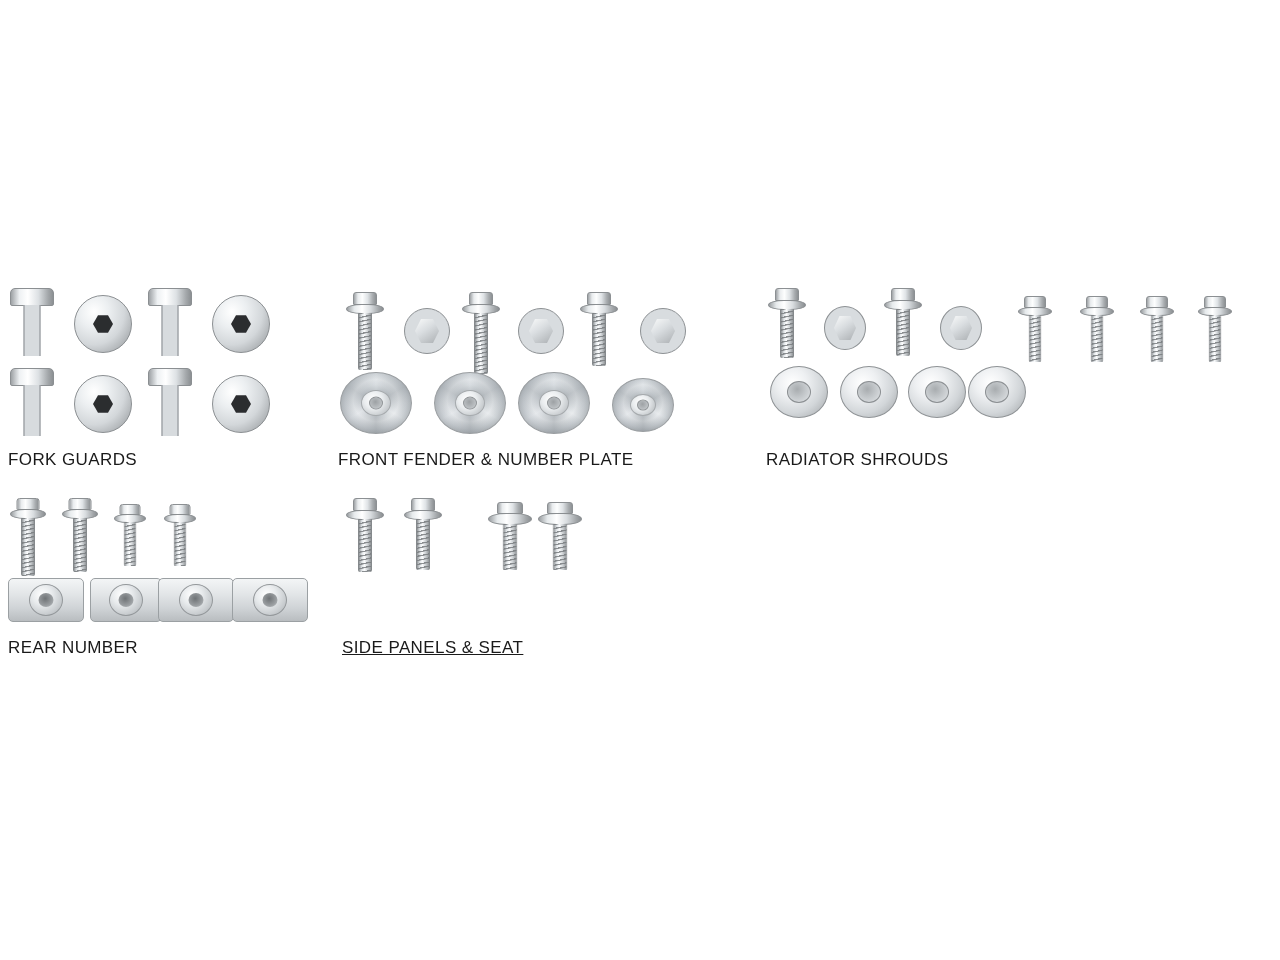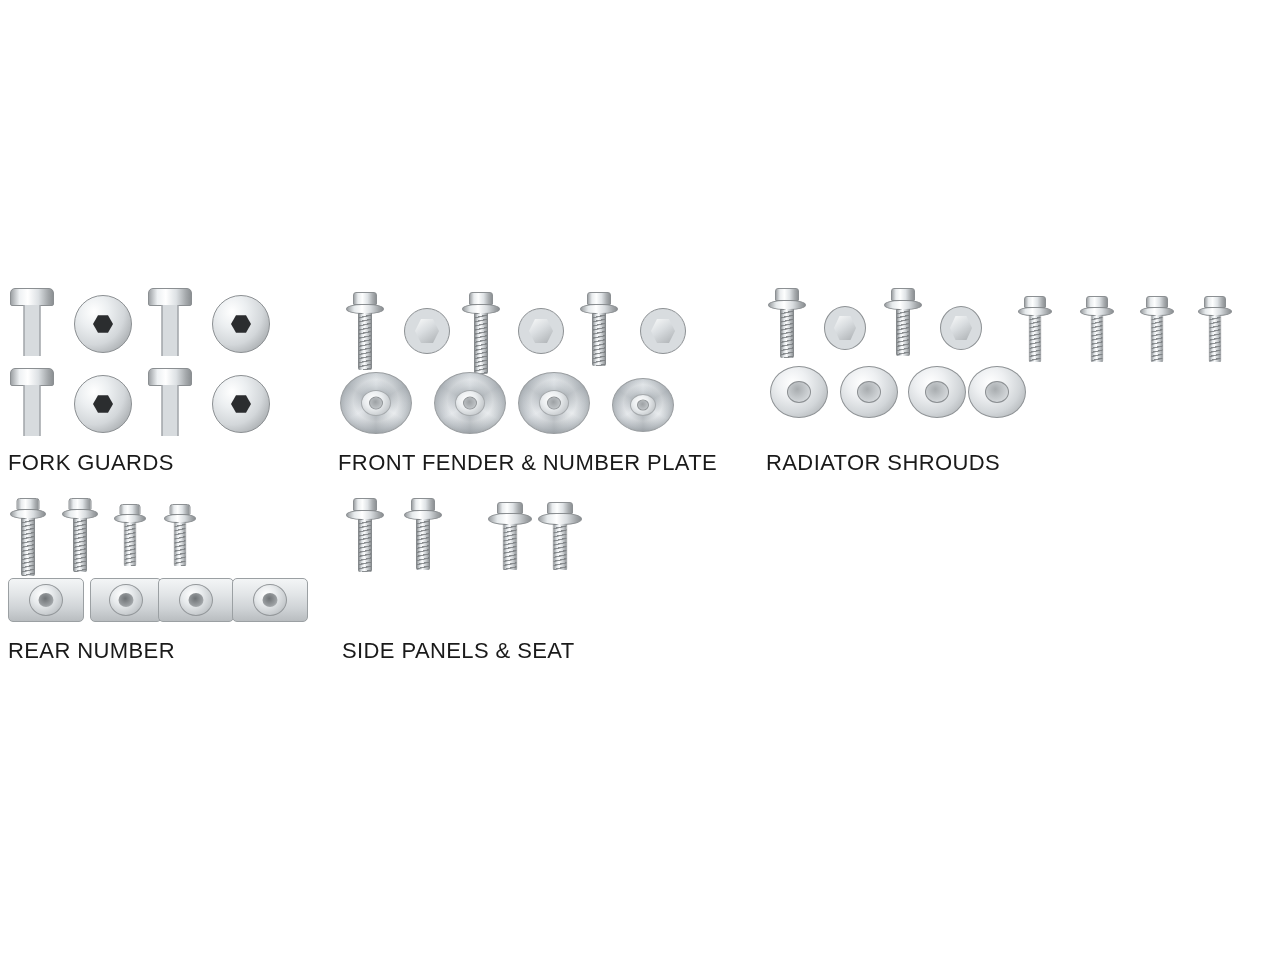--- a/index.html
+++ b/index.html
@@ -20,21 +20,21 @@
     width: 1280px;
     height: 960px;
     background: #ffffff;
   }
   .group {
     position: absolute;
   }
   .group-label {
     position: absolute;
     font-family: "Liberation Sans", sans-serif;
-    font-size: 22px;
+    font-size: 17px;
     letter-spacing: 0.4px;
     color: #1a1a1a;
     white-space: nowrap;
   }
   .part {
     position: absolute;
   }
 
   
   .bolt { position: absolute; }
@@ -428,16 +428,16 @@
       <div class="head" style="width:26px; height:12px;"></div>
       <div class="flange" style="top:11px; width:44px; height:12px;"></div>
       <div class="shank" style="top:22px; width:15px; height:46px;"></div>
     </div>
     <div class="bolt part" style="left:538px; top:502px; width:44px; height:68px;">
       <div class="head" style="width:26px; height:12px;"></div>
       <div class="flange" style="top:11px; width:44px; height:12px;"></div>
       <div class="shank" style="top:22px; width:15px; height:46px;"></div>
     </div>
 
-    <div class="group-label" style="left:342px; top:638px;">SIDE PANELS &amp; SEAT</div>
+    <div class="group-label" style="left:342px; top:638px;text-decoration:underline;">SIDE PANELS &amp; SEAT</div>
   </div>
 
 </div>
 
 </body></html>

